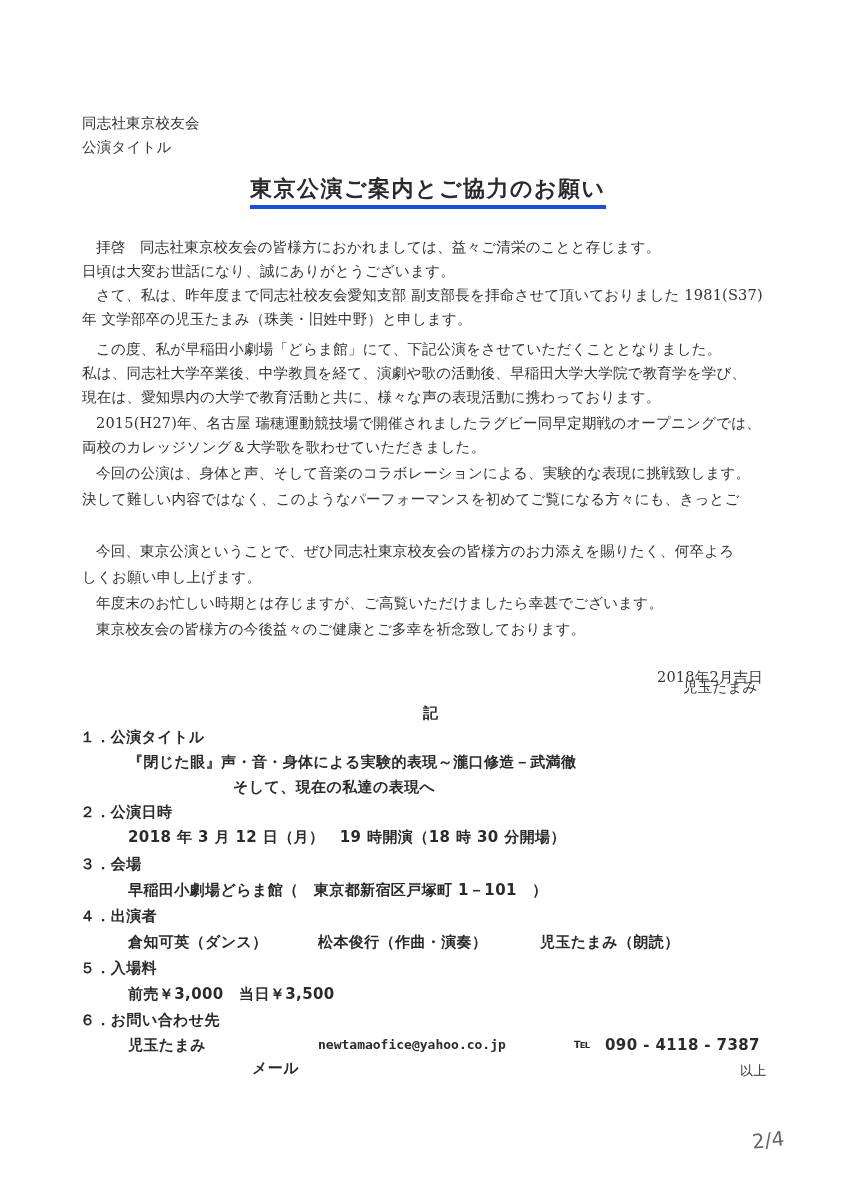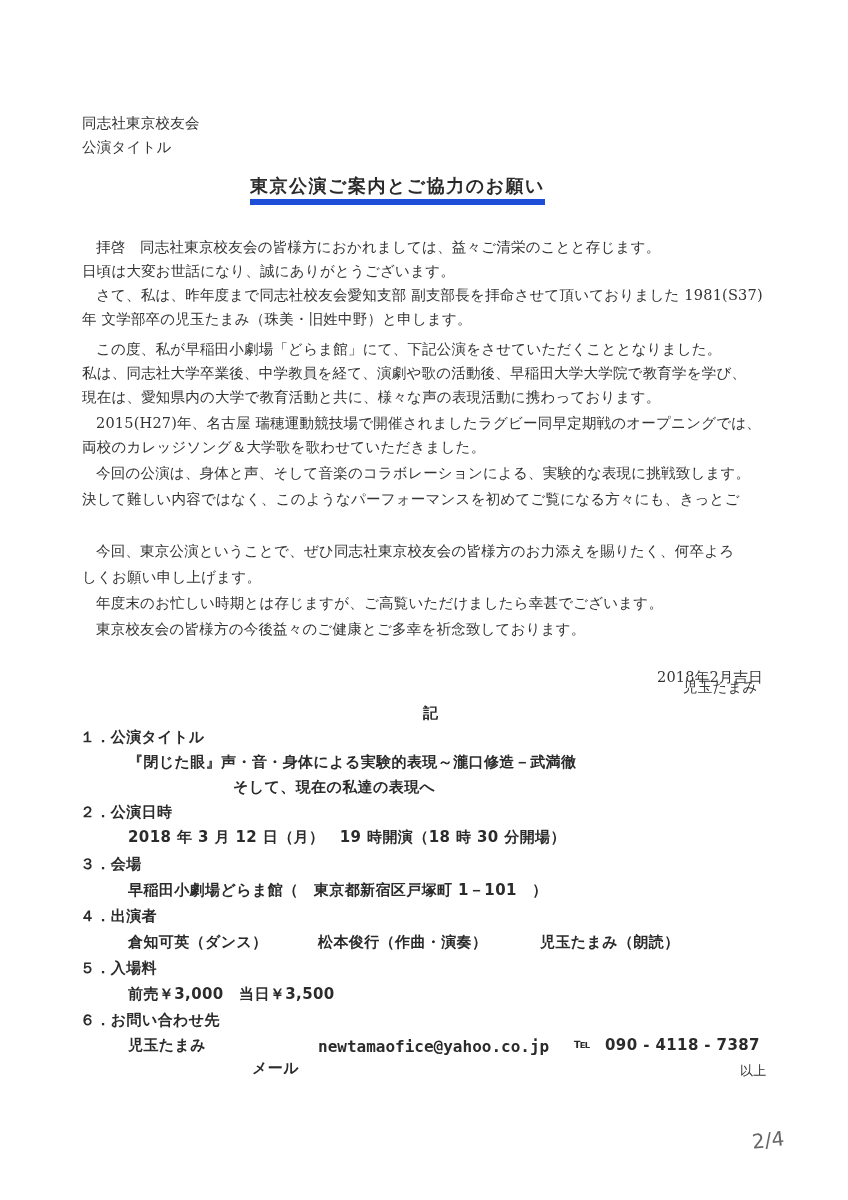--- a/index.html
+++ b/index.html
@@ -7,24 +7,24 @@
     width: 848px; height: 1200px; background: #ffffff; position: relative; overflow: hidden;
     color: #2a2a2a;
     font-family: "DejaVu Serif", "Liberation Serif", serif;
   }
   .page { position: absolute; left: 0; top: 0; width: 848px; height: 1116px; }
   .abs { position: absolute; white-space: nowrap; }
   .serif { font-family: "DejaVu Serif", "Liberation Serif", serif; font-size: 14.5px; color: #333; letter-spacing: 0.2px; }
   .gothic { font-family: "DejaVu Sans", "Liberation Sans", sans-serif; font-weight: bold; font-size: 15px; color: #2b2b2b; letter-spacing: 0.4px; }
   .title {
     font-family: Liberation Mono, monospace; font-weight: bold;
-    font-size: 18px; color: #2a2a2a; letter-spacing: 1.5px;
-    border-bottom: 6px solid #1d4ed8; padding-bottom: 1px;
+    font-size: 22px; color: #2a2a2a; letter-spacing: 1.5px;
+    border-bottom: 4px solid #1d4ed8; padding-bottom: 1px;
   }
-  .mono { font-family: "DejaVu Sans Mono", "Liberation Mono", monospace; font-weight: bold; font-size: 16px; color: #2b2b2b; }
+  .mono { font-family: "DejaVu Sans Mono", "Liberation Mono", monospace; font-weight: bold; font-size: 13px; color: #2b2b2b; }
   .pagenum { font-family: "DejaVu Sans", "Liberation Sans", sans-serif; font-size: 20px; color: #666; transform: rotate(-6deg); }
 </style>
 </head>
 <body>
 
 <div class="page">
 
   <div class="abs serif" style="left:82px; top:114px;">同志社東京校友会</div>
   <div class="abs serif" style="left:82px; top:138px;">公演タイトル</div>
 

